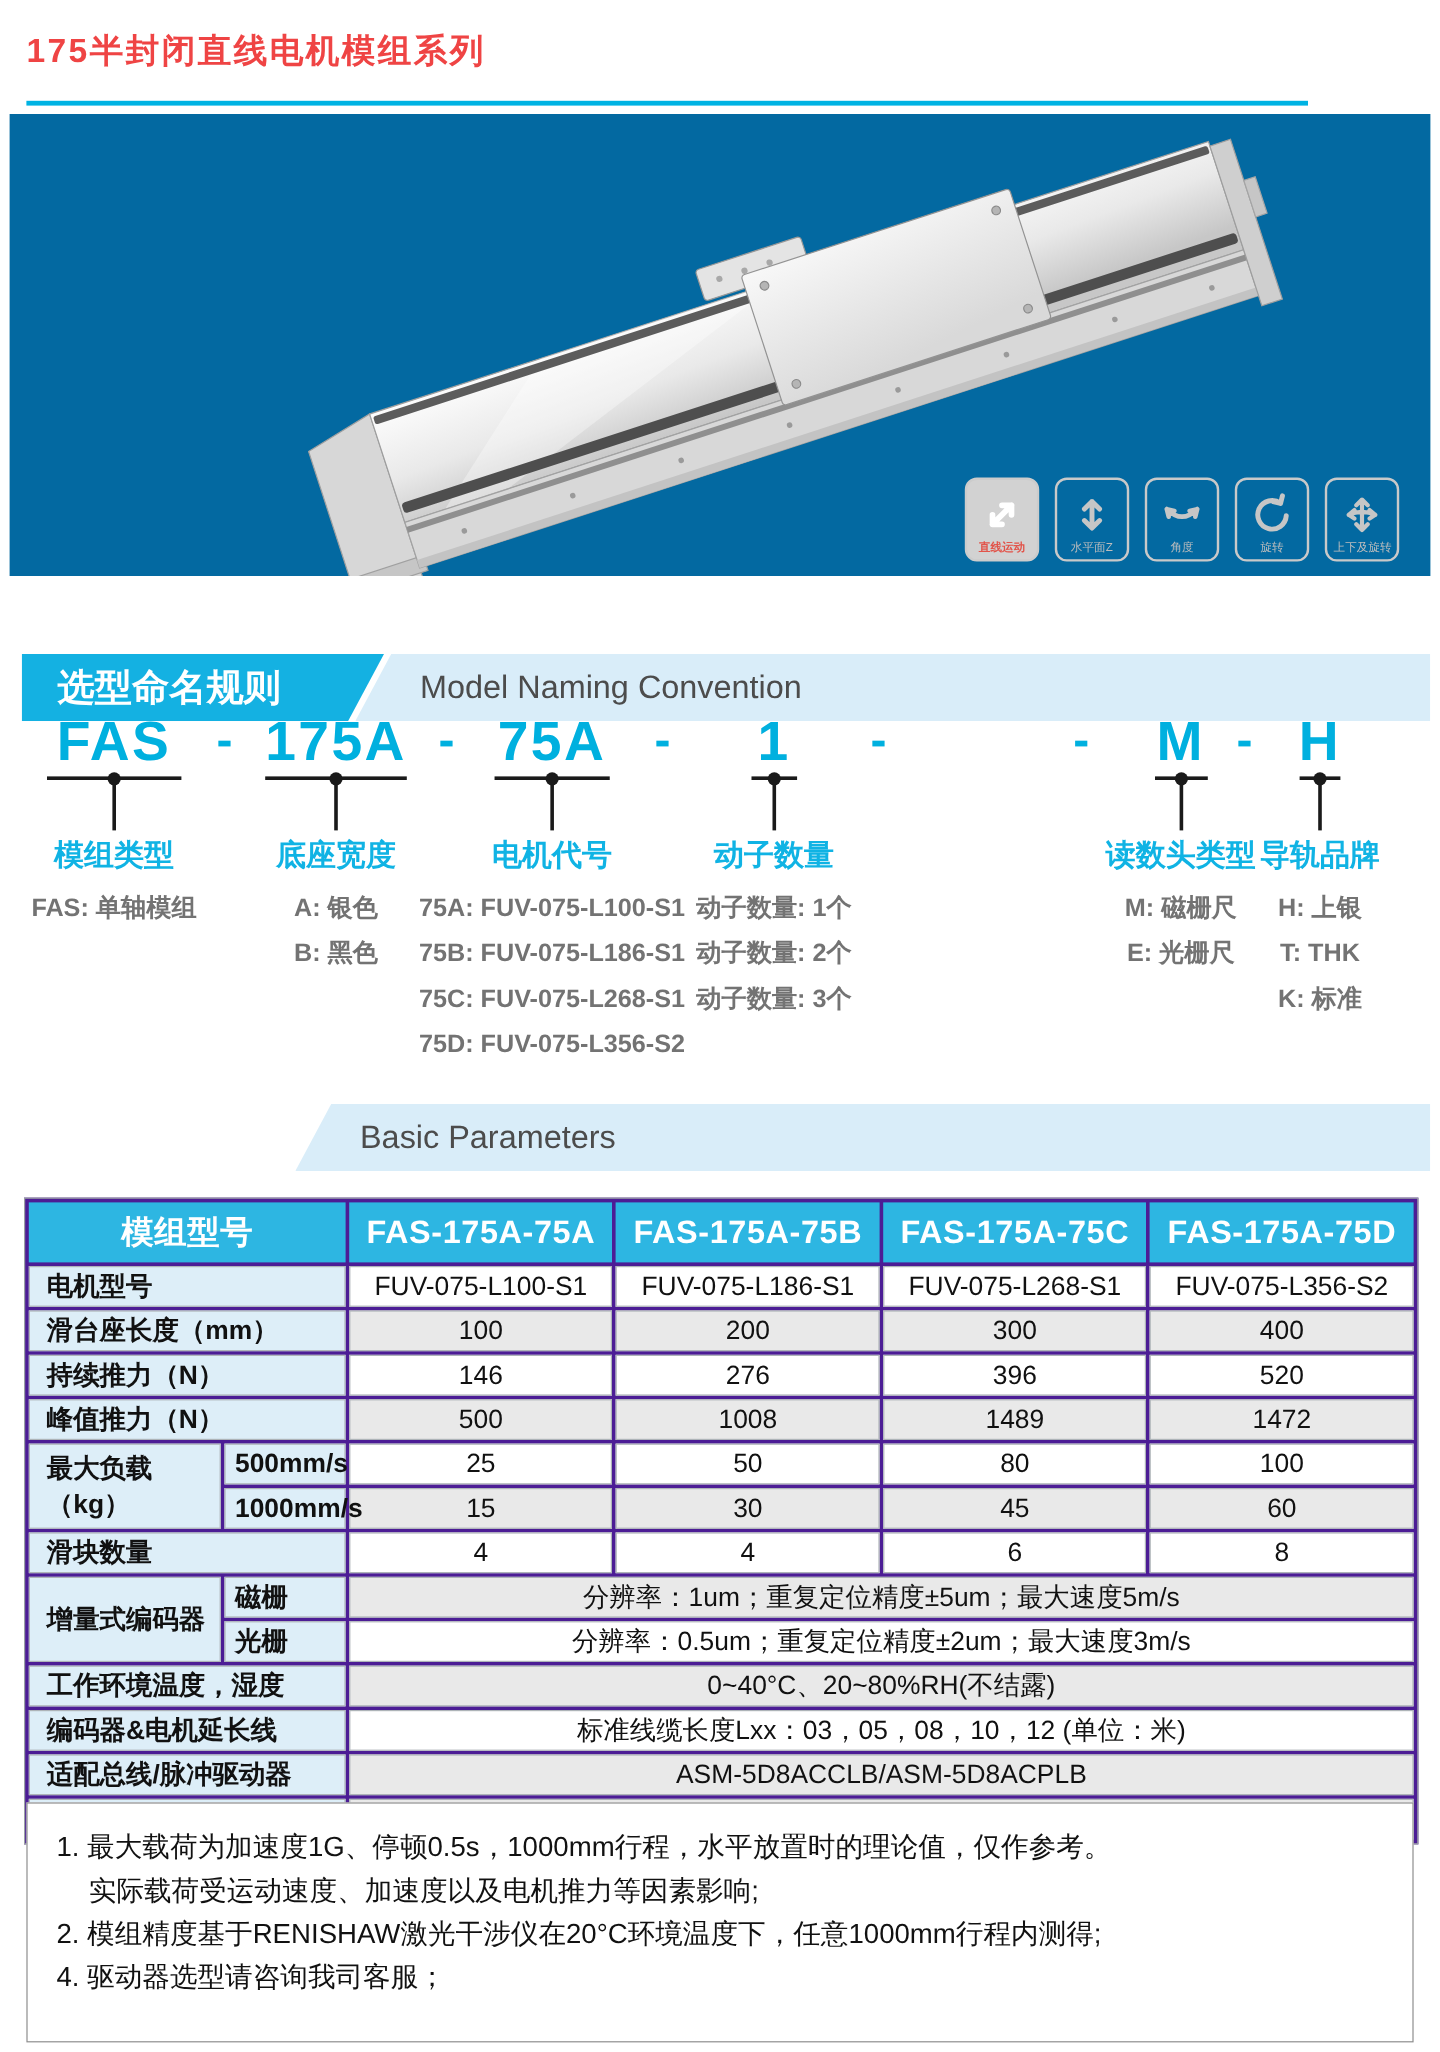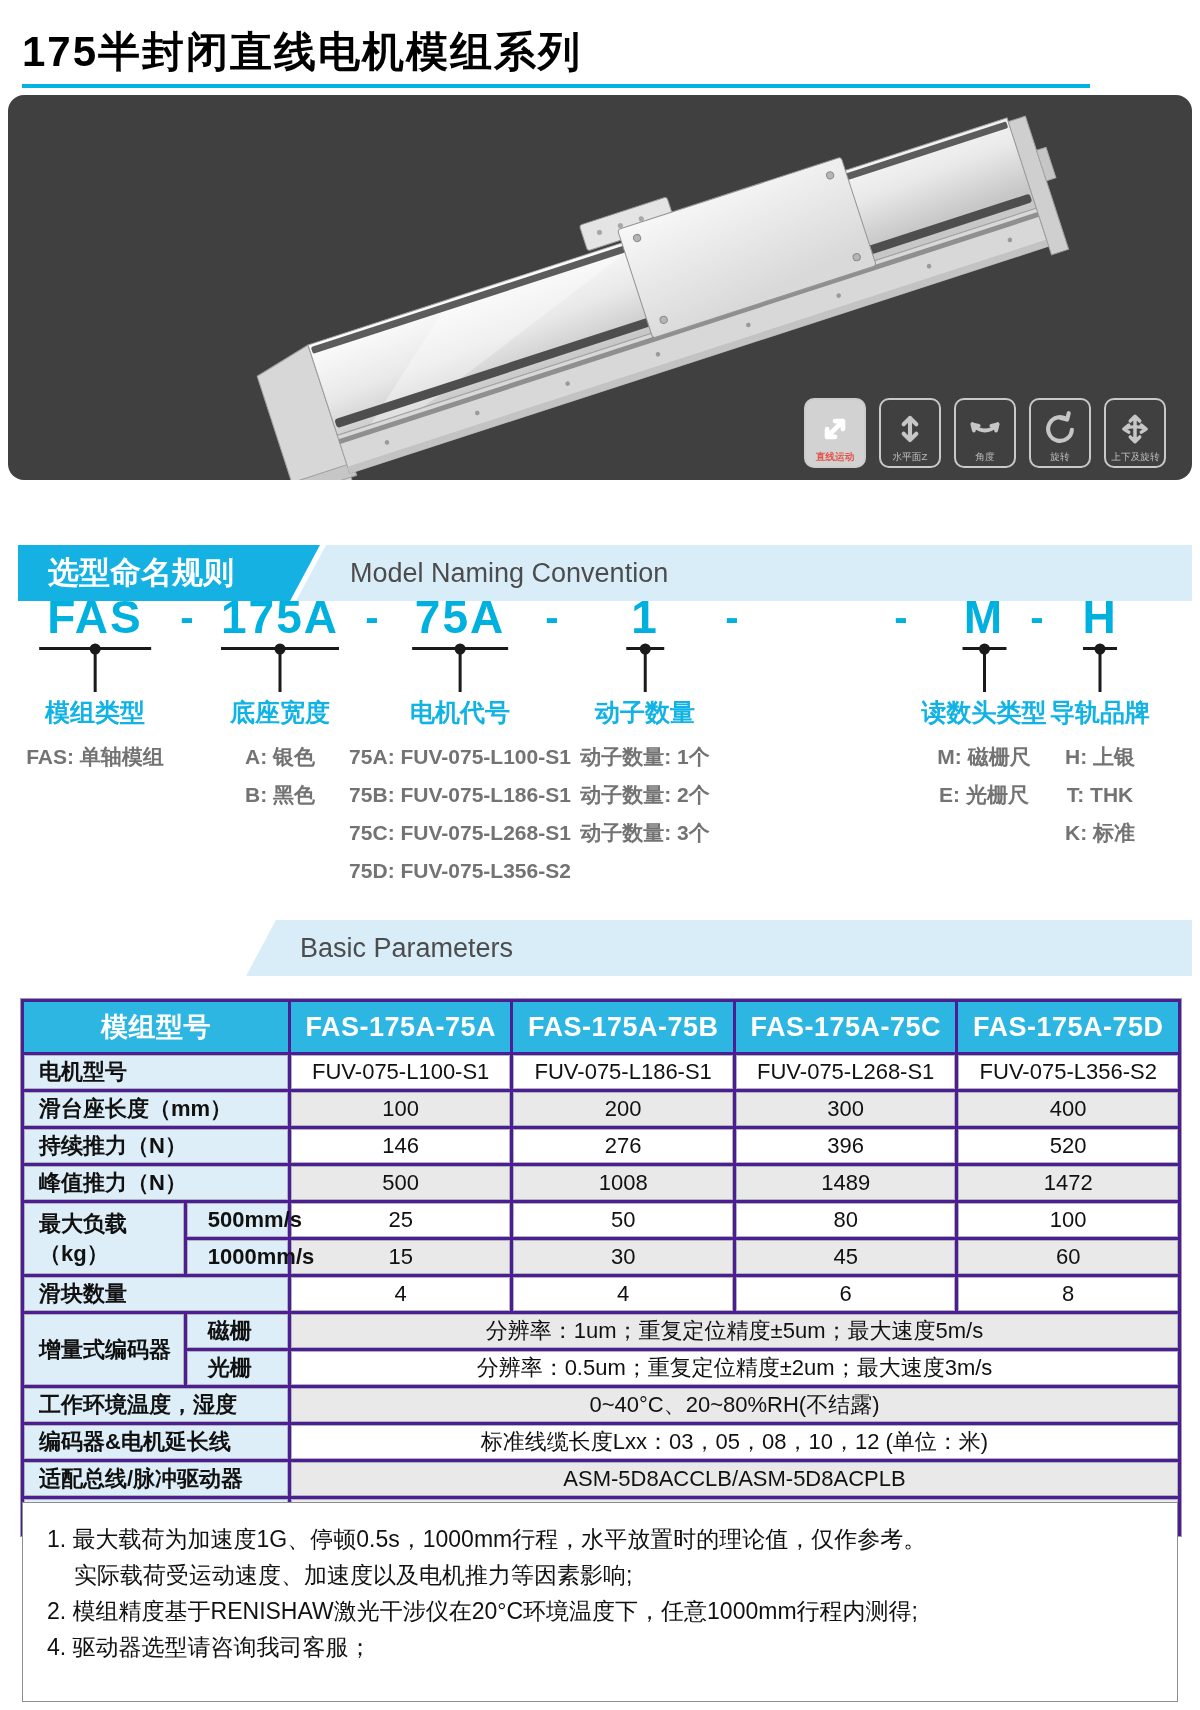--- a/index.html
+++ b/index.html
@@ -2,26 +2,26 @@
 <html><head>
 <meta charset="utf-8">
 <style>
   html,body{margin:0;padding:0;}
   body{
     width:1200px;height:1710px;position:relative;background:#ffffff;
     font-family:"Liberation Sans","DejaVu Sans",sans-serif;color:#111;
     overflow:hidden;
   }
   
-  .page-title{position:absolute;left:22px;top:24px;font-size:42px;font-weight:bold;
-    color:#000000;letter-spacing:2px;white-space:nowrap;}
+  .page-title{position:absolute;left:22px;top:24px;font-size:28px;font-weight:bold;
+    color:#ef4444;letter-spacing:2px;white-space:nowrap;}
   .title-rule{position:absolute;left:22px;top:84px;width:1068px;height:4px;background:#00b3e3;}
 
   
-  .photo-panel{position:absolute;left:8px;top:95px;width:1184px;height:385px;background:#404040;overflow:hidden;border-radius:16px;}
+  .photo-panel{position:absolute;left:8px;top:95px;width:1184px;height:385px;background:#0369a1;overflow:hidden;}
   .photo-panel svg.product{position:absolute;left:0;top:0;width:1184px;height:385px;}
   .icon-row{position:absolute;right:26px;bottom:12px;display:flex;gap:13px;}
   .icon-tile{width:62px;height:70px;border:2px solid #c9c9c9;border-radius:10px;box-sizing:border-box;
     display:flex;flex-direction:column;align-items:center;justify-content:flex-end;padding-bottom:2px;}
   .icon-tile.selected{background:#d2d2d2;border-color:#cccccc;}
   .icon-tile svg{width:38px;height:38px;margin-bottom:1px;}
   .icon-label{font-size:11px;color:#bdbdbd;white-space:nowrap;transform:scale(.88);transform-origin:center;}
   .icon-tile.selected .icon-label{color:#e2544a;font-weight:bold;}
 
   
@@ -53,21 +53,21 @@
   .ncol-5 .bar{width:112px}.ncol-6 .bar{width:44px}.ncol-7 .bar{width:34px}
   .hy-1{left:187px}.hy-2{left:372px}.hy-3{left:552px}.hy-4{left:732px}.hy-5{left:901px}.hy-6{left:1037px}
 
   
   .table-wrap{position:absolute;left:20px;top:998px;width:1160px;border:1px solid #9aa0a4;background:#4c1d95;}
   table.ptable{width:100%;border-collapse:separate;border-spacing:3px;table-layout:fixed;}
   .ptable th{background:#2db6e2;color:#fff;font-weight:bold;font-size:27px;height:50px;padding:0;letter-spacing:.5px;}
   .ptable td{border:1px solid #aeb4b8;font-size:22px;color:#111;height:30px;text-align:center;padding:1px 2px;background:#fff;}
   .ptable td.lbl,.ptable td.sub{background:#ddeef8;text-align:left;font-weight:bold;}
   .ptable td.lbl{padding-left:14px;}
-  .ptable td.sub{padding-left:20px;margin-top:17px;}
+  .ptable td.sub{padding-left:8px;margin-top:17px;}
   .ptable td.shade{background:#e9e9e9;}
 
   
   .notes{position:absolute;left:22px;top:1502px;width:1156px;height:200px;border:1px solid #8e8e8e;
     box-sizing:border-box;padding:18px 24px 0 24px;background:#fff;}
   .notes div{font-size:23px;line-height:36px;color:#111;white-space:nowrap;}
   .notes div.indent{padding-left:27px;}
 </style>
 </head>
 <body>

